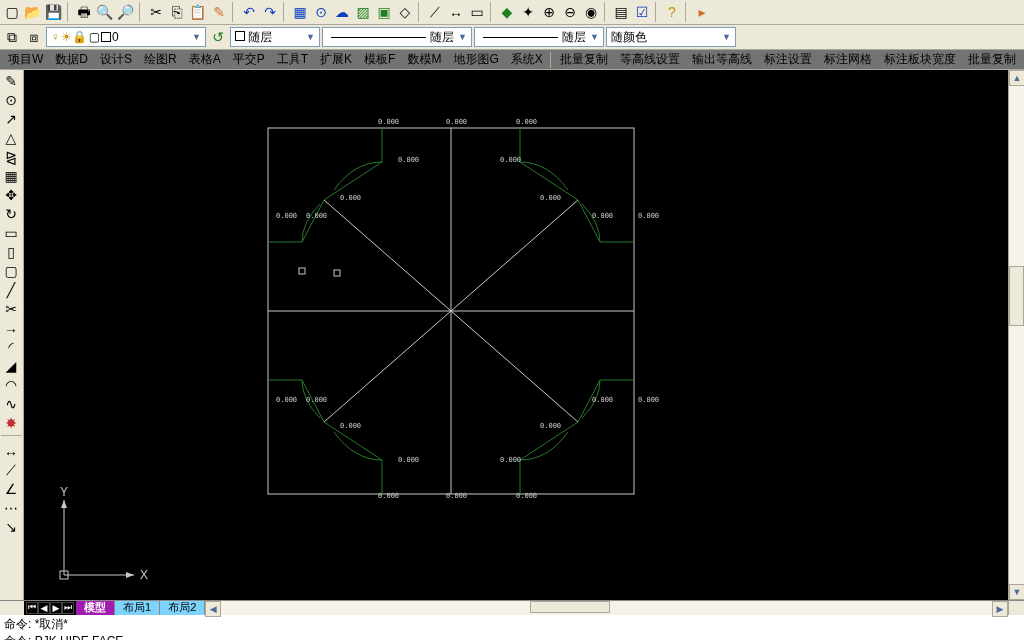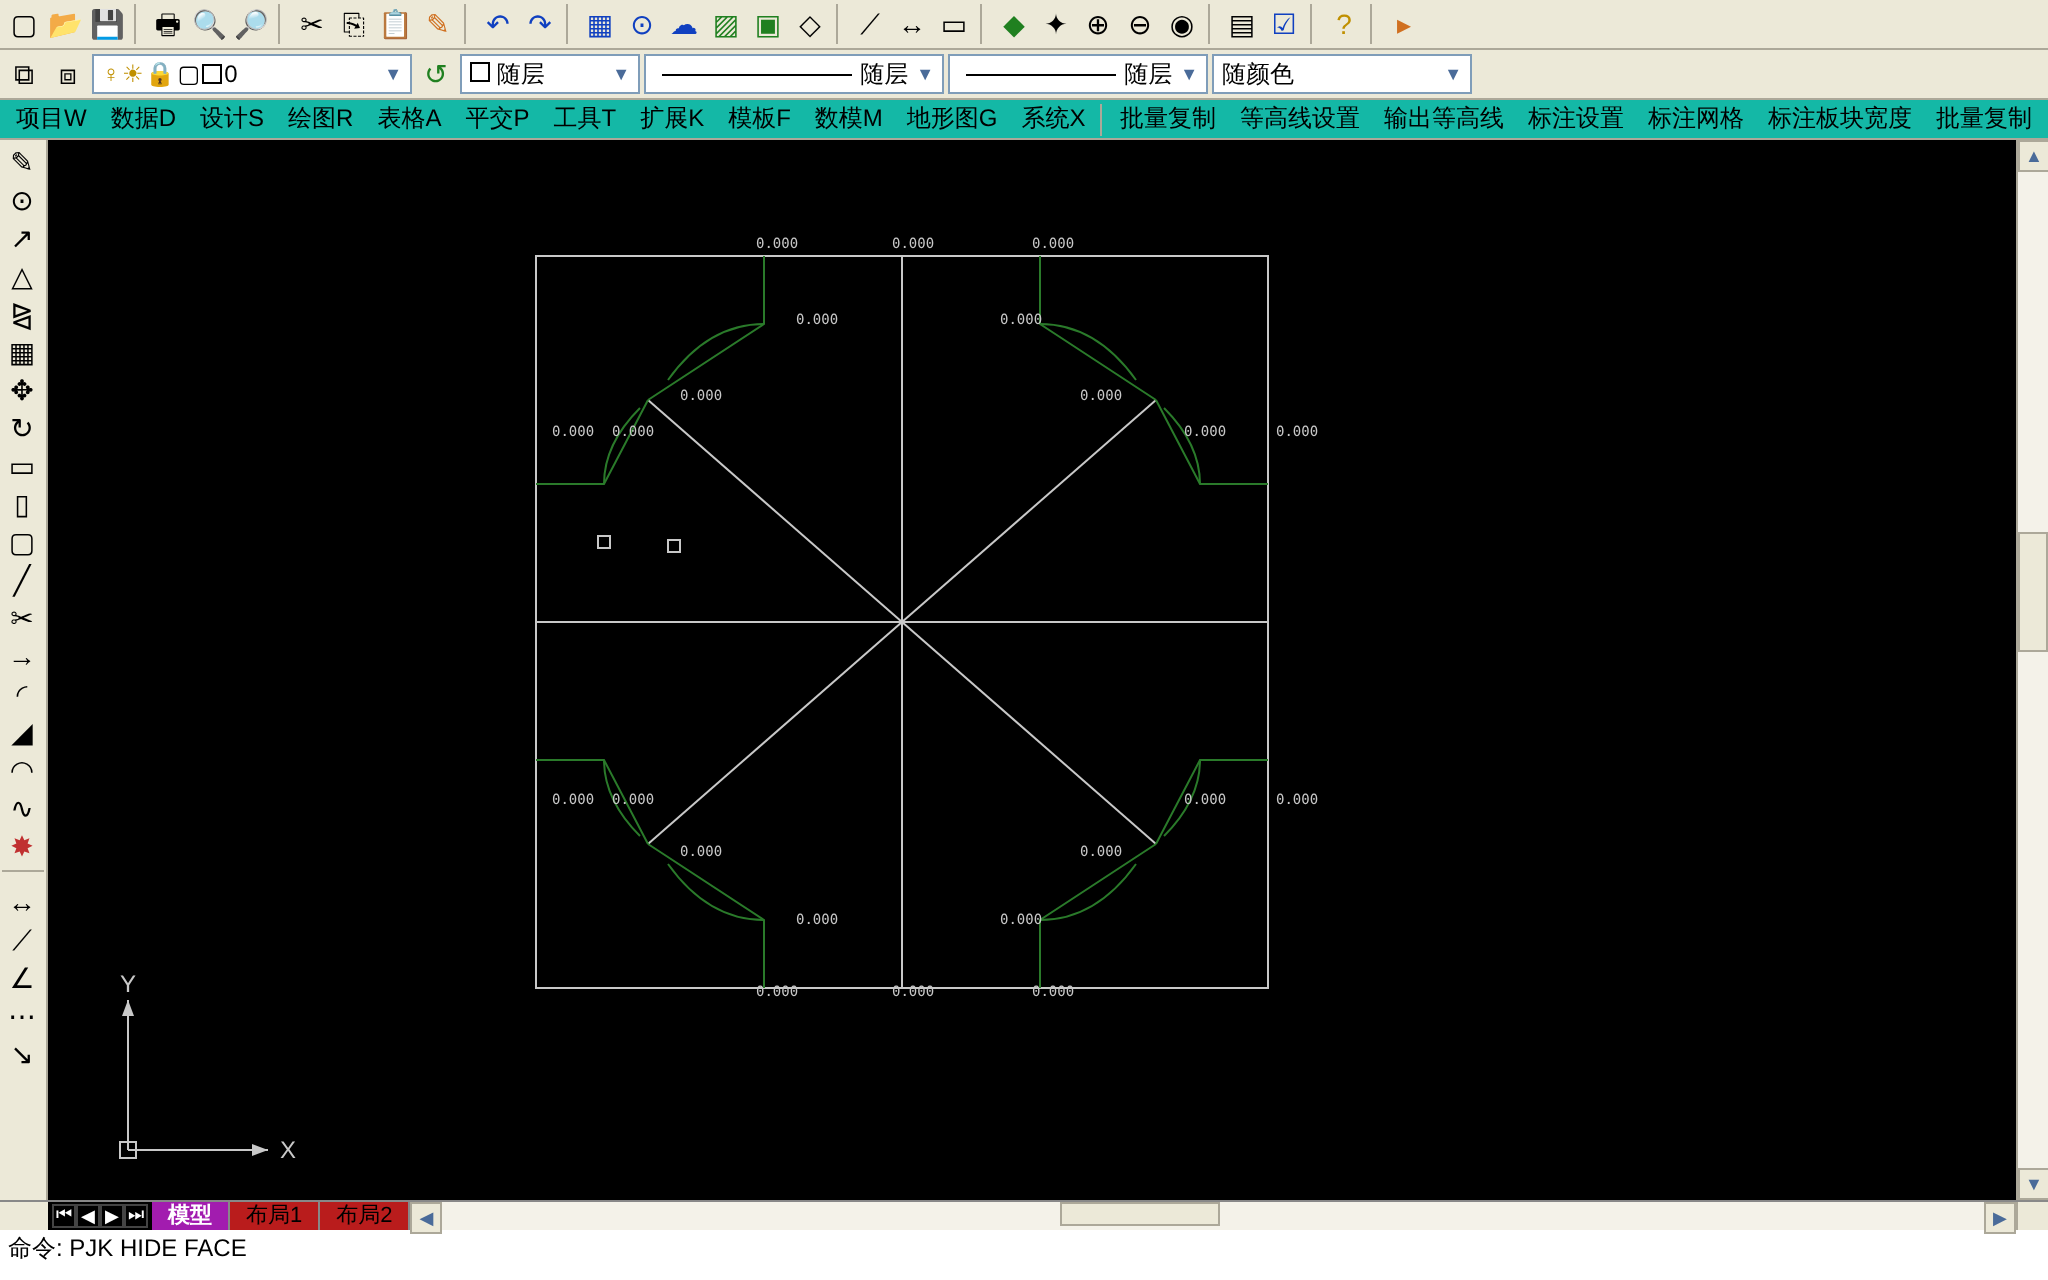--- a/index.html
+++ b/index.html
@@ -19,21 +19,21 @@
 .ic-orange { color: #d07020; }
 
 
 .prop-row { display: flex; align-items: center; height: 25px; background: #ece9d8; border-bottom: 1px solid #aca899; padding: 0 2px; gap: 2px; }
 .prop-drop { height: 20px; border: 1px solid #7f9db9; background: #fff; font-size: 11px; padding: 1px 4px; display: flex; align-items: center; justify-content: space-between; }
 .prop-drop .arrow { font-size: 9px; color: #4a6b99; margin-left: 4px; }
 .line-sample { flex: 1; border-top: 1px solid #000; height: 0; margin: 0 4px; }
 .layer-icons { display: flex; align-items: center; gap: 1px; font-size: 11px; }
 
 
-.menu-bar { display: flex; align-items: center; height: 20px; background: #14b8a6; border-bottom: 1px solid #aca899; padding: 0 2px; gap: 0; }
+.menu-bar { display: flex; align-items: center; height: 20px; background: #737373; border-bottom: 1px solid #aca899; padding: 0 2px; gap: 0; }
 .menu-item { padding: 2px 6px; white-space: nowrap; font-size: 12px; }
 .menu-sep { width: 4px; height: 16px; border-left: 1px solid #aca899; margin: 0 1px; }
 
 
 .main-area { display: flex; height: calc(640px - 25px - 25px - 20px - 14px - 26px); }
 .left-tool { width: 24px; background: #ece9d8; display: flex; flex-direction: column; gap: 1px; padding: 2px 1px; border-right: 1px solid #aca899; }
 .lt-btn { width: 20px; height: 18px; display: flex; align-items: center; justify-content: center; border: 1px solid transparent; font-size: 14px; }
 .lt-sep { height: 4px; border-top: 1px solid #aca899; margin: 2px 0; }
 
 .canvas-wrap { flex: 1; position: relative; background: #ffffff; }
@@ -42,21 +42,21 @@
 .right-scroll { width: 16px; background: #ece9d8; border-left: 1px solid #aca899; display: flex; flex-direction: column; }
 .scroll-arrow { width: 16px; height: 16px; background: #ece9d8; border: 1px solid #aca899; display: flex; align-items: center; justify-content: center; font-size: 9px; color: #4a6b99; }
 .scroll-track { flex: 1; background: #f4f2e9; }
 .scroll-thumb { background: #ece9d8; border: 1px solid #aca899; }
 
 
 .tabs-row { height: 14px; display: flex; align-items: center; background: #ece9d8; border-top: 1px solid #888; }
 .tabs-nav { display: flex; background: #000; height: 14px; align-items: center; padding: 0 2px; gap: 0; }
 .tabs-nav .nav-b { width: 12px; height: 12px; background: #000; color: #fff; font-size: 9px; display: flex; align-items: center; justify-content: center; border: 1px solid #444; }
 .tabs-set { display: flex; height: 14px; background: #d4d0c8; }
-.tab-t { padding: 0 8px; height: 14px; font-size: 11px; background: #b91c1c; border-right: 1px solid #888; display: flex; align-items: center; }
+.tab-t { padding: 0 8px; height: 14px; font-size: 11px; background: #7dd3fc; border-right: 1px solid #888; display: flex; align-items: center; }
 .tab-t.active { background: #a21caf; color: #fff; font-weight: bold; }
 .hscroll { flex: 1; display: flex; height: 14px; }
 
 
 .cmd-area { height: 26px; background: #fff; border-top: 1px solid #888; padding: 1px 4px; font-size: 11px; font-family: "SimSun", monospace; overflow: hidden; }
 
 svg text.dim { fill: #c8c8c8; font-size: 7px; font-family: monospace; }
 </style>
 </head>
 <body>
@@ -354,14 +354,15 @@
     <div class="scroll-arrow">◀</div>
     <div class="scroll-track" style="flex:1;position:relative">
         <div class="scroll-thumb" style="position:absolute;left:40%;width:80px;height:12px"></div>
       </div>
     <div class="scroll-arrow">▶</div>
   </div>
   <div style="width:16px;height:14px;background:#ece9d8;border-left:1px solid #aca899"></div>
 </div>
 
 <div class="cmd-area">
+  <div>命令: *取消*</div>
   <div>命令: PJK HIDE FACE</div>
 </div>
 
 </body></html>

